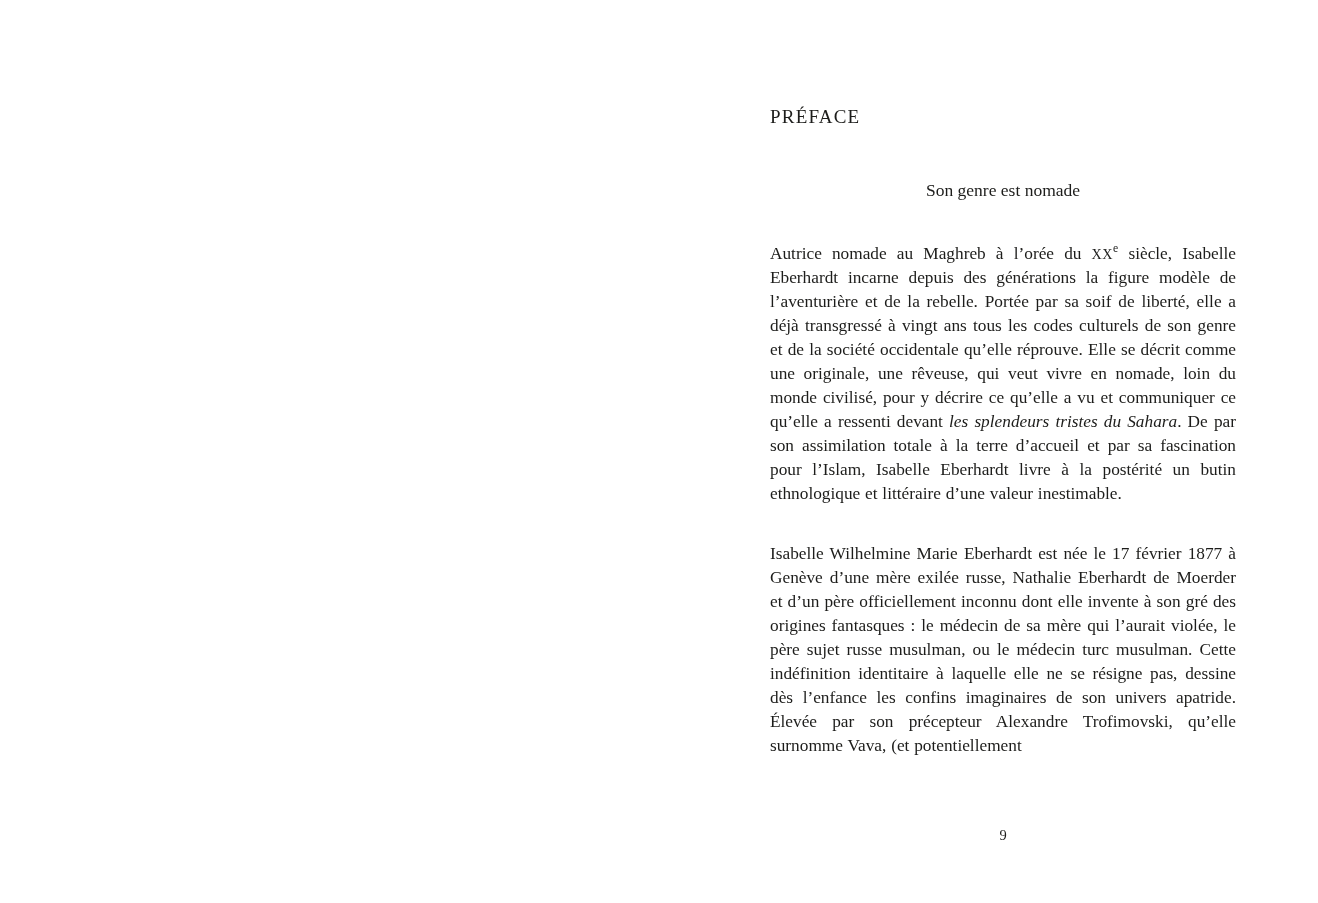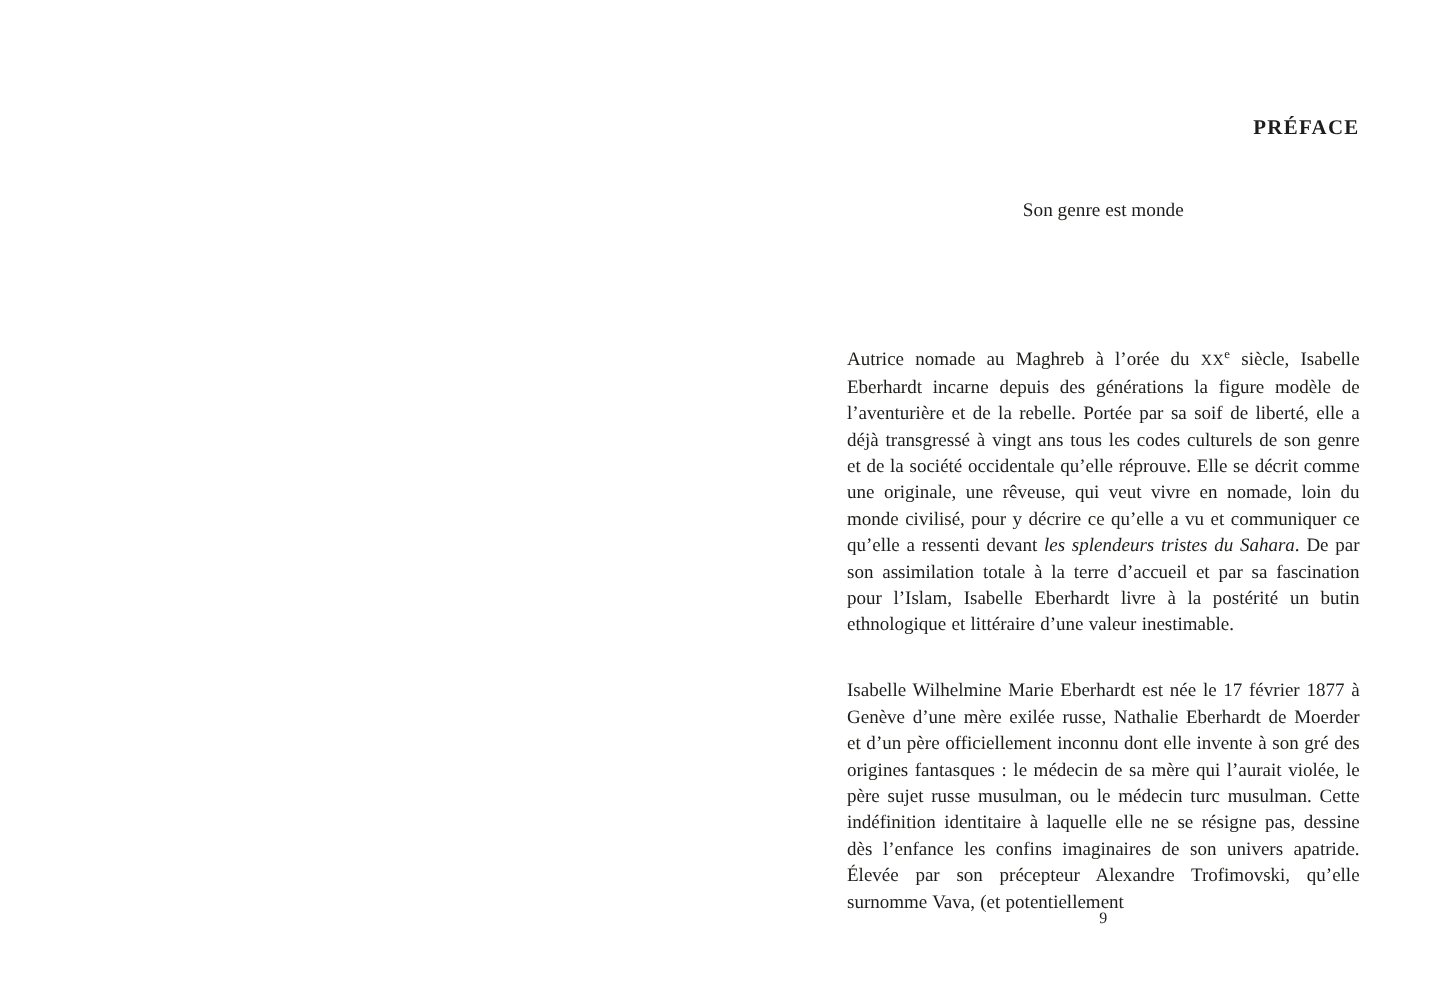--- a/index.html
+++ b/index.html
@@ -17,42 +17,42 @@
     color: #1d1d1b;
   }
   .text-column {
     position: absolute;
     left: 770px;
     top: 0;
     width: 466px;
   }
   .chapter-title {
     margin: 105px 0 0 0;
-    text-align: right;
+    text-align: left;
     font-size: 19px;
-    font-weight: bold;
+    font-weight: normal;
     letter-spacing: 1.2px;
     line-height: 24px;
   }
   .chapter-subtitle {
     margin: 49px 0 0 0;
     text-align: center;
     font-size: 17.5px;
     font-weight: normal;
     line-height: 24px;
   }
   .body-para {
     margin: 0;
     font-size: 17.3px;
     line-height: 24px;
     text-align: justify;
     word-spacing: 0.5px;
   }
   .body-para.first {
-    margin-top: 113px;
+    margin-top: 40px;
   }
   .body-para.second {
     margin-top: 36px;
   }
   .smallcaps {
     font-size: 0.82em;
     letter-spacing: 0.5px;
   }
   sup.century-sup {
     font-size: 0.68em;
@@ -73,21 +73,21 @@
   }
 </style>
 </head>
 <body>
 
 <div class="canvas">
   <div class="text-column">
 
     <h1 class="chapter-title">PRÉFACE</h1>
 
-    <h2 class="chapter-subtitle">Son genre est monde</h2>
+    <h2 class="chapter-subtitle">Son genre est nomade</h2>
 
     <p class="body-para first"><span>Autrice nomade au Maghreb à l’orée du </span><span class="smallcaps">XX</span><sup class="century-sup">e</sup><span> siècle, Isabelle Eberhardt incarne depuis des générations la figure modèle de l’aventurière et de la rebelle. Portée par sa soif de liberté, elle a déjà transgressé à vingt ans tous les codes culturels de son genre et de la société occidentale qu’elle réprouve. Elle se décrit comme une originale, une rêveuse, qui veut vivre en nomade, loin du monde civilisé, pour y décrire ce qu’elle a vu et communiquer ce qu’elle a ressenti devant </span><em class="italic-run">les splendeurs tristes du Sahara</em><span>. De par son assimilation totale à la terre d’accueil et par sa fascination pour l’Islam, Isabelle Eberhardt livre à la postérité un butin ethnologique et littéraire d’une valeur inestimable.</span></p>
 
     <p class="body-para second">Isabelle Wilhelmine Marie Eberhardt est née le 17 février 1877 à Genève d’une mère exilée russe, Nathalie Eberhardt de Moerder et d’un père officiellement inconnu dont elle invente à son gré des origines fantasques : le médecin de sa mère qui l’aurait violée, le père sujet russe musulman, ou le médecin turc musulman. Cette indéfinition identitaire à laquelle elle ne se résigne pas, dessine dès l’enfance les confins imaginaires de son univers apatride. Élevée par son précepteur Alexandre Trofimovski, qu’elle surnomme Vava, (et potentiellement</p>
 
   </div>
 
   <div class="page-number">9</div>
 </div>
 

